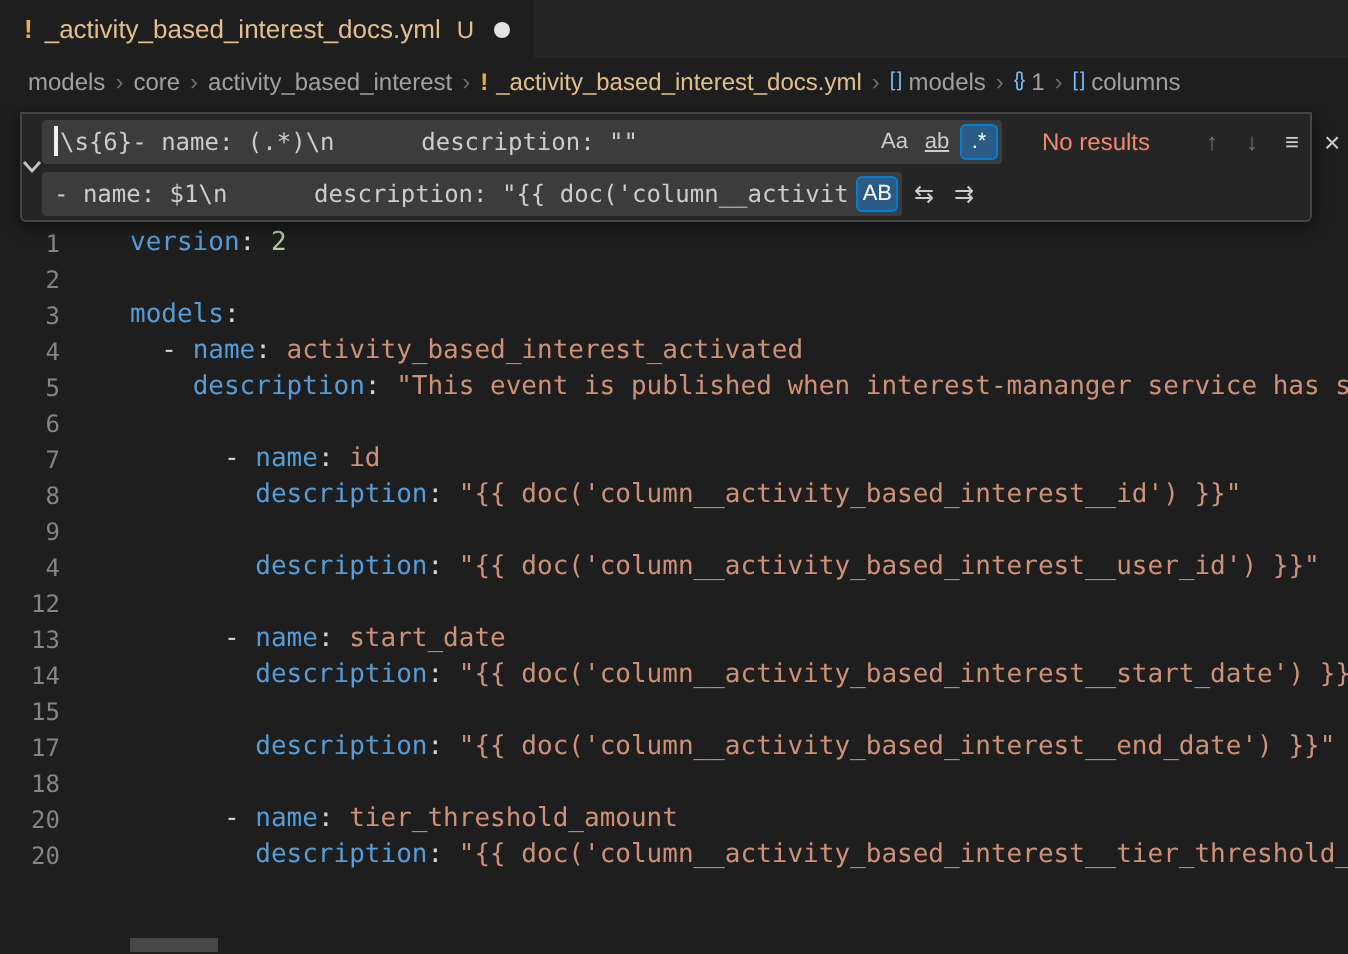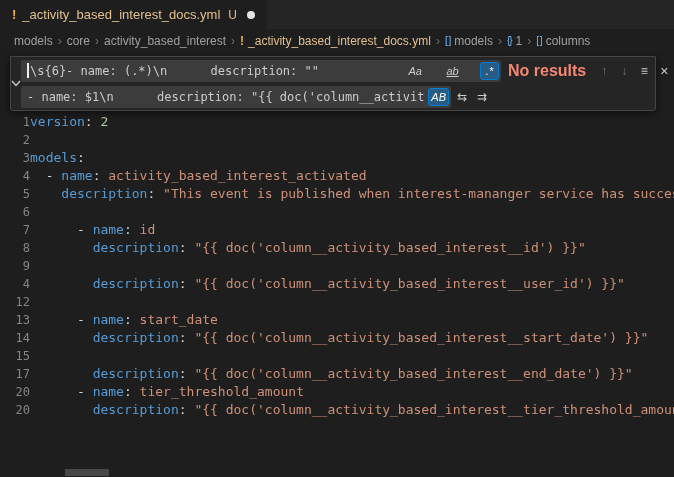--- a/index.html
+++ b/index.html
@@ -25,47 +25,47 @@
   .bc-icon.warn { color:var(--c-warning_icon,#efb041); font-weight:bold; font-size:12px; }
   .bc-icon.sym { color:#75beff; font-size:10px; letter-spacing:-1px; }
   .bc-label.file { color:var(--c-git_modified,#e2c08d); }
 
   
   .editor { position:relative; height:425px; background:#1e1e1e; overflow:hidden; }
   .code { position:absolute; top:0; left:0; right:0; padding-top:61px;
           font-family:"DejaVu Sans Mono", monospace; font-size:13px; line-height:18px; }
   .line { display:flex; height:18px; }
   .ln { width:30px; flex:none; text-align:right; color:var(--c-line_number,#858585); font-size:12px; line-height:18px; }
-  .lc { white-space:pre; overflow:hidden; }
+  .lc { margin-left:35px; white-space:pre; overflow:hidden; }
   .lc span { white-space:pre; }
   .tok-k { color:var(--c-yaml_key,#569cd6); }
   .tok-s { color:var(--c-yaml_string,#ce9178); }
   .tok-n { color:var(--c-yaml_number,#b5cea8); }
   .tok-p { color:var(--c-plain_text,#d4d4d4); }
 
   
   .find-widget { position:absolute; top:4px; left:10px; width:646px; height:55px;
                  background:#252526; border:1px solid #454545; border-radius:0 0 3px 3px;
                  box-shadow:0 2px 8px rgba(0,0,0,0.55); display:flex; z-index:10; }
   .fw-toggle { width:26px; display:flex; align-items:center; justify-content:center; cursor:pointer; }
   .fw-rows { flex:1; display:flex; flex-direction:column; justify-content:center; gap:4px; padding-right:4px; }
   .fw-row { display:flex; align-items:center; height:22px; }
   .fw-input { background:#3c3c3c; border-radius:2px; height:22px; display:flex; align-items:center;
               padding:0 2px 0 6px; overflow:hidden; cursor:text; }
   .fw-find-input { width:480px; }
   .fw-replace-input { width:430px; }
   .fw-text { flex:1; white-space:pre; overflow:hidden; font-family:"DejaVu Sans Mono", monospace;
              font-size:12px; color:#cccccc; }
   .fw-cursor { width:2px; height:15px; background:#eeeeee; flex:none; margin-right:1px; }
-  .fw-opts { display:flex; gap:18px; margin-left:4px; flex:none;font-style:italic; }
+  .fw-opts { display:flex; gap:2px; margin-left:4px; flex:none; }
   .fw-opt { min-width:19px; height:18px; padding:0 2px; border-radius:3px; display:flex; align-items:center;
             justify-content:center; font-size:11px; color:#cccccc; border:1px solid transparent; cursor:pointer; }
   .fw-opt.u { text-decoration:underline; }
   .fw-opt.active { background:#2a5b84; border-color:var(--c-accent,#007fd4); color:#ffffff; }
-  .fw-results { color:var(--c-error,#f48771); font-size:16px; margin:0 7px; white-space:nowrap; flex:none;font-weight:bold; }
+  .fw-results { color:var(--c-error,#f48771); font-size:12px; margin:0 20px; white-space:nowrap; flex:none; }
   .fw-iconbtn { width:18px; height:18px; margin-left:2px; border-radius:3px; display:flex; align-items:center;
                 justify-content:center; color:#cccccc; font-size:12px; cursor:pointer; flex:none; }
   .fw-iconbtn.close { font-size:14px; }
   .fw-iconbtn.disabled { opacity:.45; }
 
   
   .hscroll { position:absolute; left:65px; bottom:1px; width:44px; height:7px;
              background:rgba(121,121,121,0.45); cursor:pointer; }
 </style>
 </head>
@@ -170,20 +170,24 @@
           <span class="ln">14</span>
           <span class="lc"><span class="tok-p">        </span><span class="tok-k">description</span><span class="tok-p">: </span><span class="tok-s">"{{ doc('column__activity_based_interest__start_date') }}"</span></span>
         </div>
         <div class="line">
           <span class="ln">15</span>
           <span class="lc"></span>
         </div>
         <div class="line">
           <span class="ln">17</span>
           <span class="lc"><span class="tok-p">        </span><span class="tok-k">description</span><span class="tok-p">: </span><span class="tok-s">"{{ doc('column__activity_based_interest__end_date') }}"</span></span>
+        </div>
+        <div class="line">
+          <span class="ln">18</span>
+          <span class="lc"></span>
         </div>
         <div class="line">
           <span class="ln">20</span>
           <span class="lc"><span class="tok-p">      - </span><span class="tok-k">name</span><span class="tok-p">: </span><span class="tok-s">tier_threshold_amount</span></span>
         </div>
         <div class="line">
           <span class="ln">20</span>
           <span class="lc"><span class="tok-p">        </span><span class="tok-k">description</span><span class="tok-p">: </span><span class="tok-s">"{{ doc('column__activity_based_interest__tier_threshold_amount</span></span>
         </div>
       </div>

